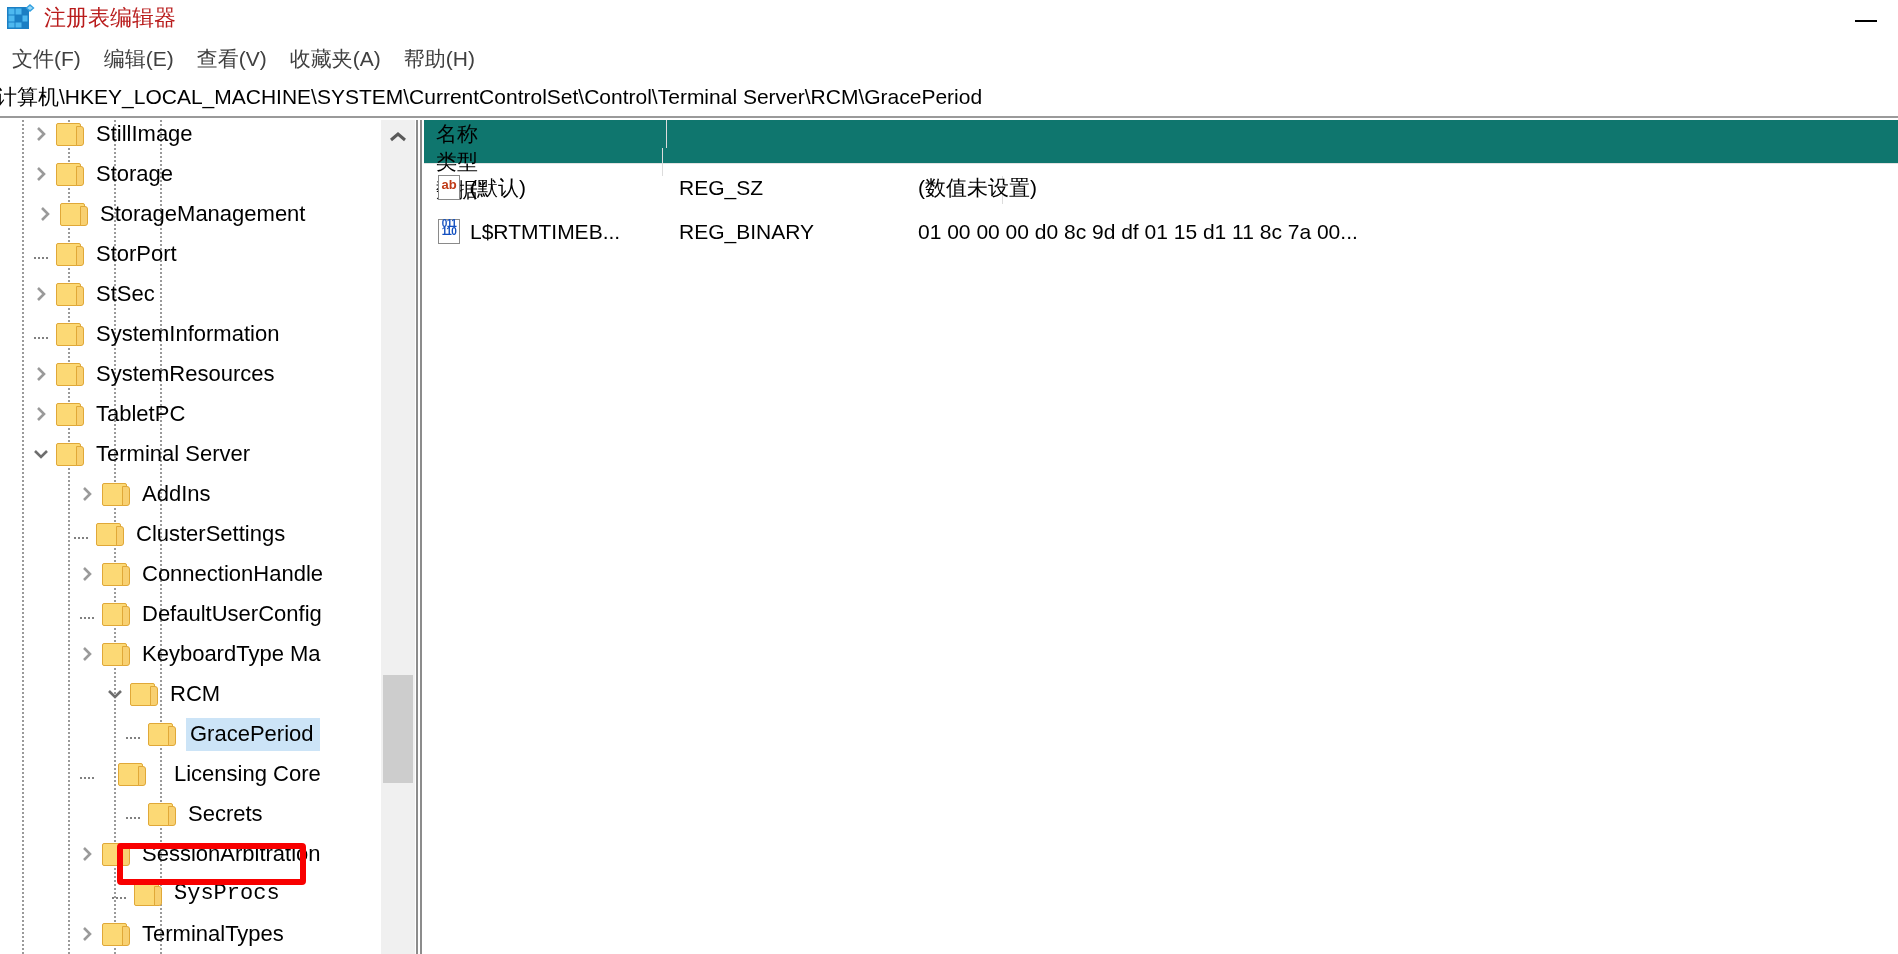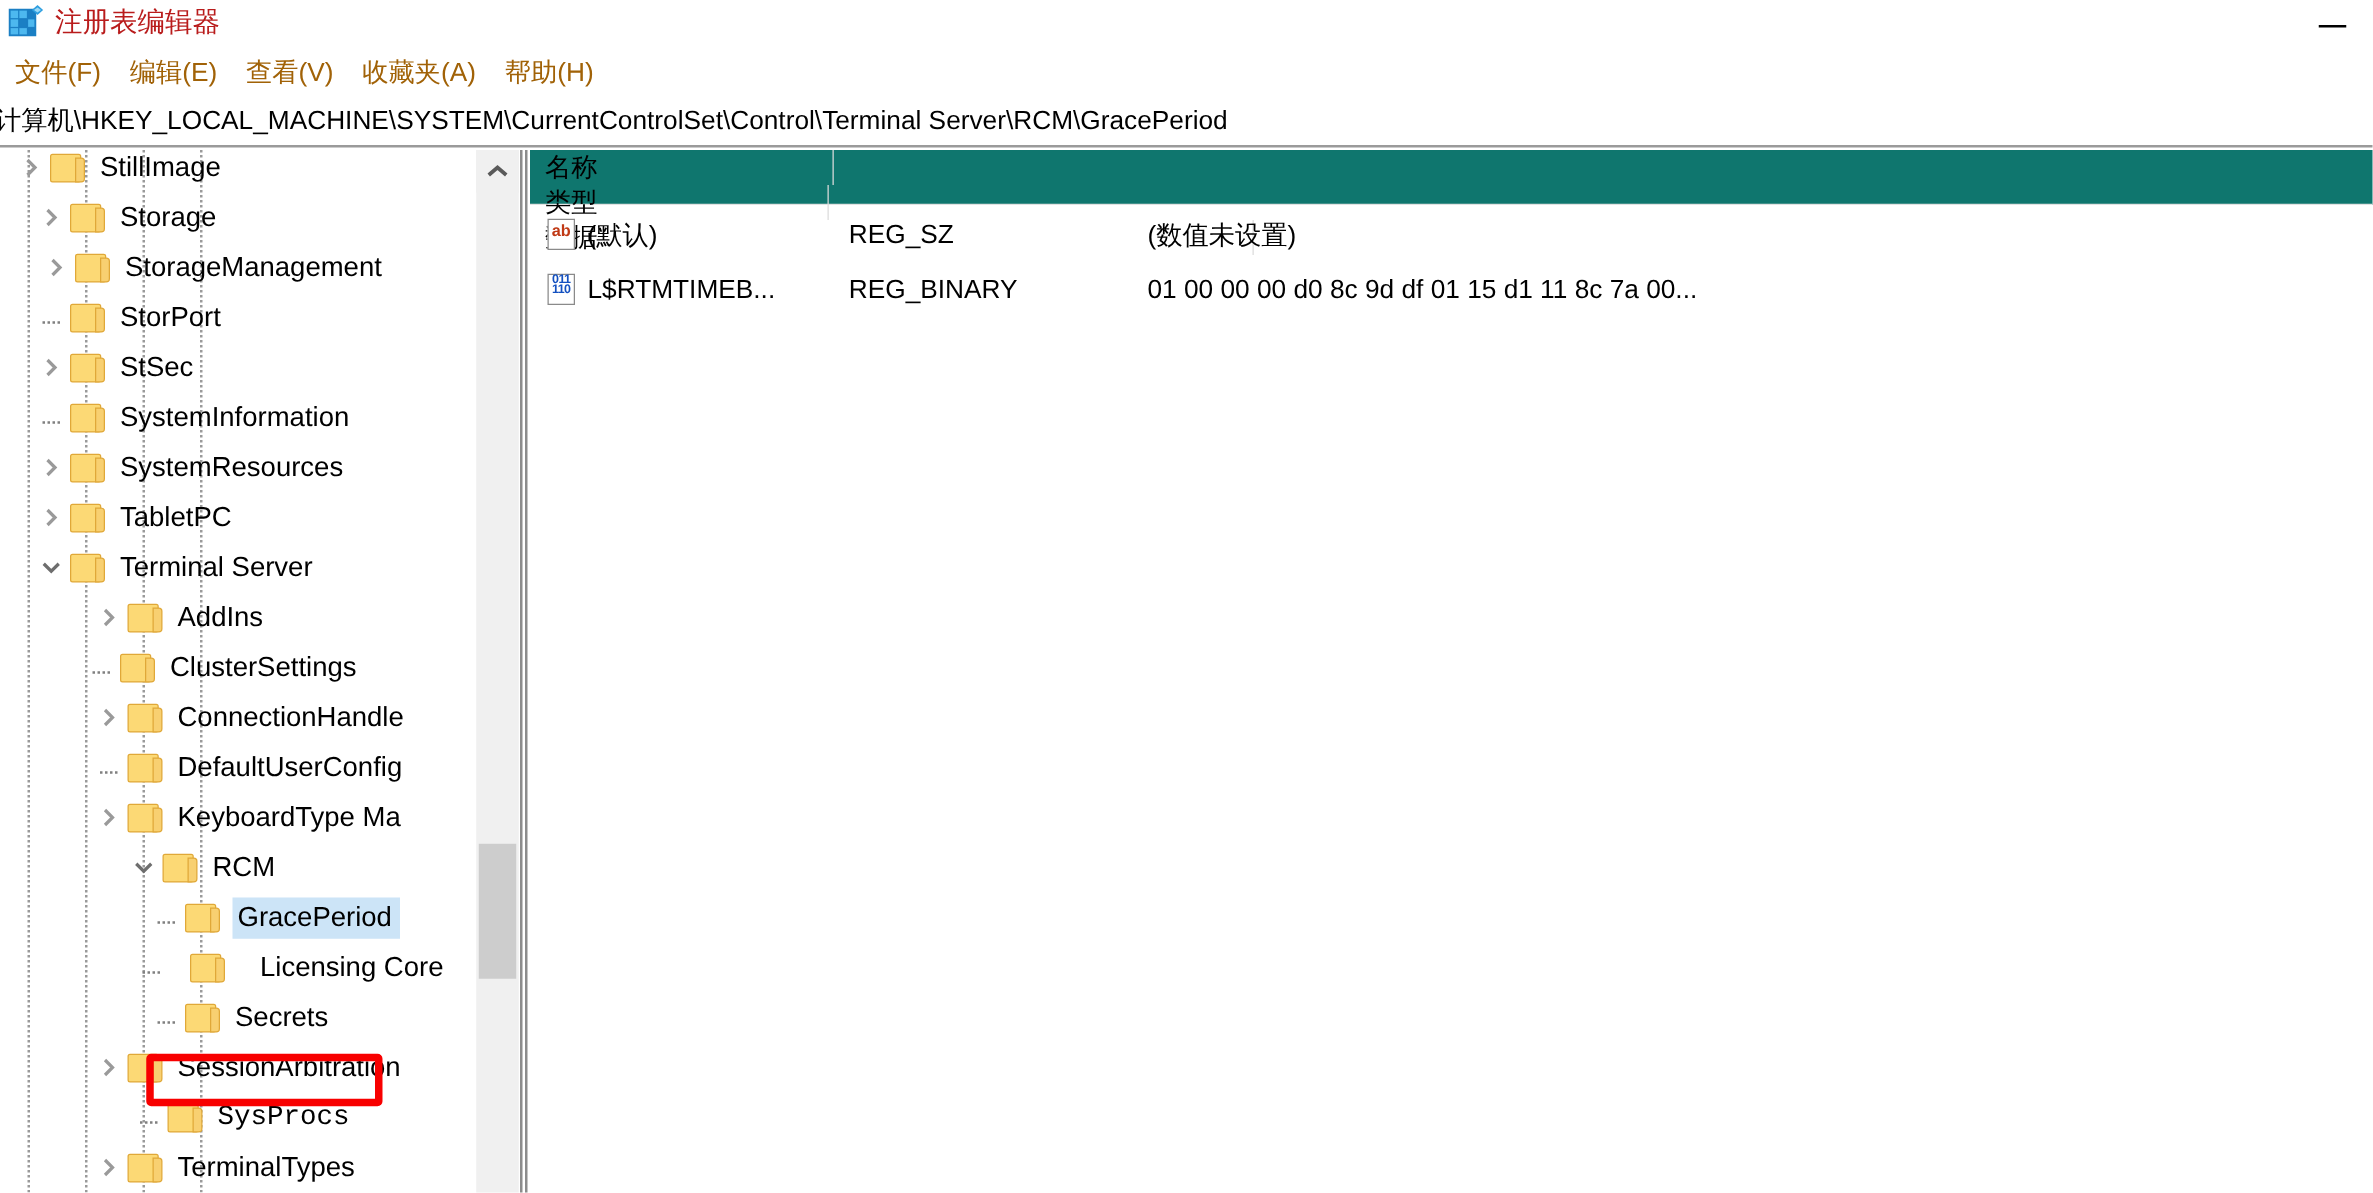--- a/index.html
+++ b/index.html
@@ -42,21 +42,21 @@
   }
 
   
   #menubar {
     position: absolute; left: 0; top: 40px; width: 1898px; height: 38px;
     background: #ffffff;
     display: flex; align-items: center;
     padding-left: 2px;
   }
   .menu-item {
-    font-size: 21px; color: #a16207;
+    font-size: 21px; color: #404040;
     padding: 2px 13px 2px 10px;
     white-space: nowrap; line-height: 28px;
     cursor: default;
   }
 
   
   #addressbar {
     position: absolute; left: 0; top: 78px; width: 1898px; height: 40px;
     background: #ffffff;
     border-bottom: 2px solid #9a9a9a;
@@ -277,21 +277,21 @@
 </div>
 
 <div id="content">
 
   <div id="treepane">
     <div id="treelist">
         <div class="guide" style="left: 22px;"></div>
         <div class="guide" style="left: 68px;"></div>
         <div class="guide" style="left: 114px;"></div>
         <div class="guide" style="left: 160px;"></div>
-        <div class="tnode" style="position: absolute; left: 0px; top: -6px; width: 420px; padding-left: 12px;">
+        <div class="tnode" style="position: absolute; left: 0px; top: -6px; width: 420px; padding-left: 28px;">
           <span class="chev">
             <svg width="18" height="18" viewBox="0 0 18 18">
               <path d="M6 3 L12 9 L6 15" stroke="#9a9a9a" stroke-width="2.6" fill="none"></path>
             </svg>
           </span>
           <span class="folder">
             <span class="fb"></span>
             <span class="fs"></span>
           </span>
           <span class="tlabel">StillImage</span>
@@ -459,21 +459,21 @@
         <div class="tnode selected" style="position: absolute; left: 0px; top: 594px; width: 420px; padding-left: 120px;">
           <span class="dots">
             <i></i>
           </span>
           <span class="folder">
             <span class="fb"></span>
             <span class="fs"></span>
           </span>
           <span class="tlabel">GracePeriod</span>
         </div>
-        <div class="tnode" style="position: absolute; left: 0px; top: 634px; width: 420px; padding-left: 108px; gap: 16px;">
+        <div class="tnode" style="position: absolute; left: 0px; top: 634px; width: 420px; padding-left: 74px; gap: 16px;">
           <span class="dots">
             <i></i>
           </span>
           <span class="folder">
             <span class="fb"></span>
             <span class="fs"></span>
           </span>
           <span class="tlabel">Licensing Core</span>
         </div>
         <div class="tnode" style="position: absolute; left: 0px; top: 674px; width: 420px; padding-left: 120px;">

